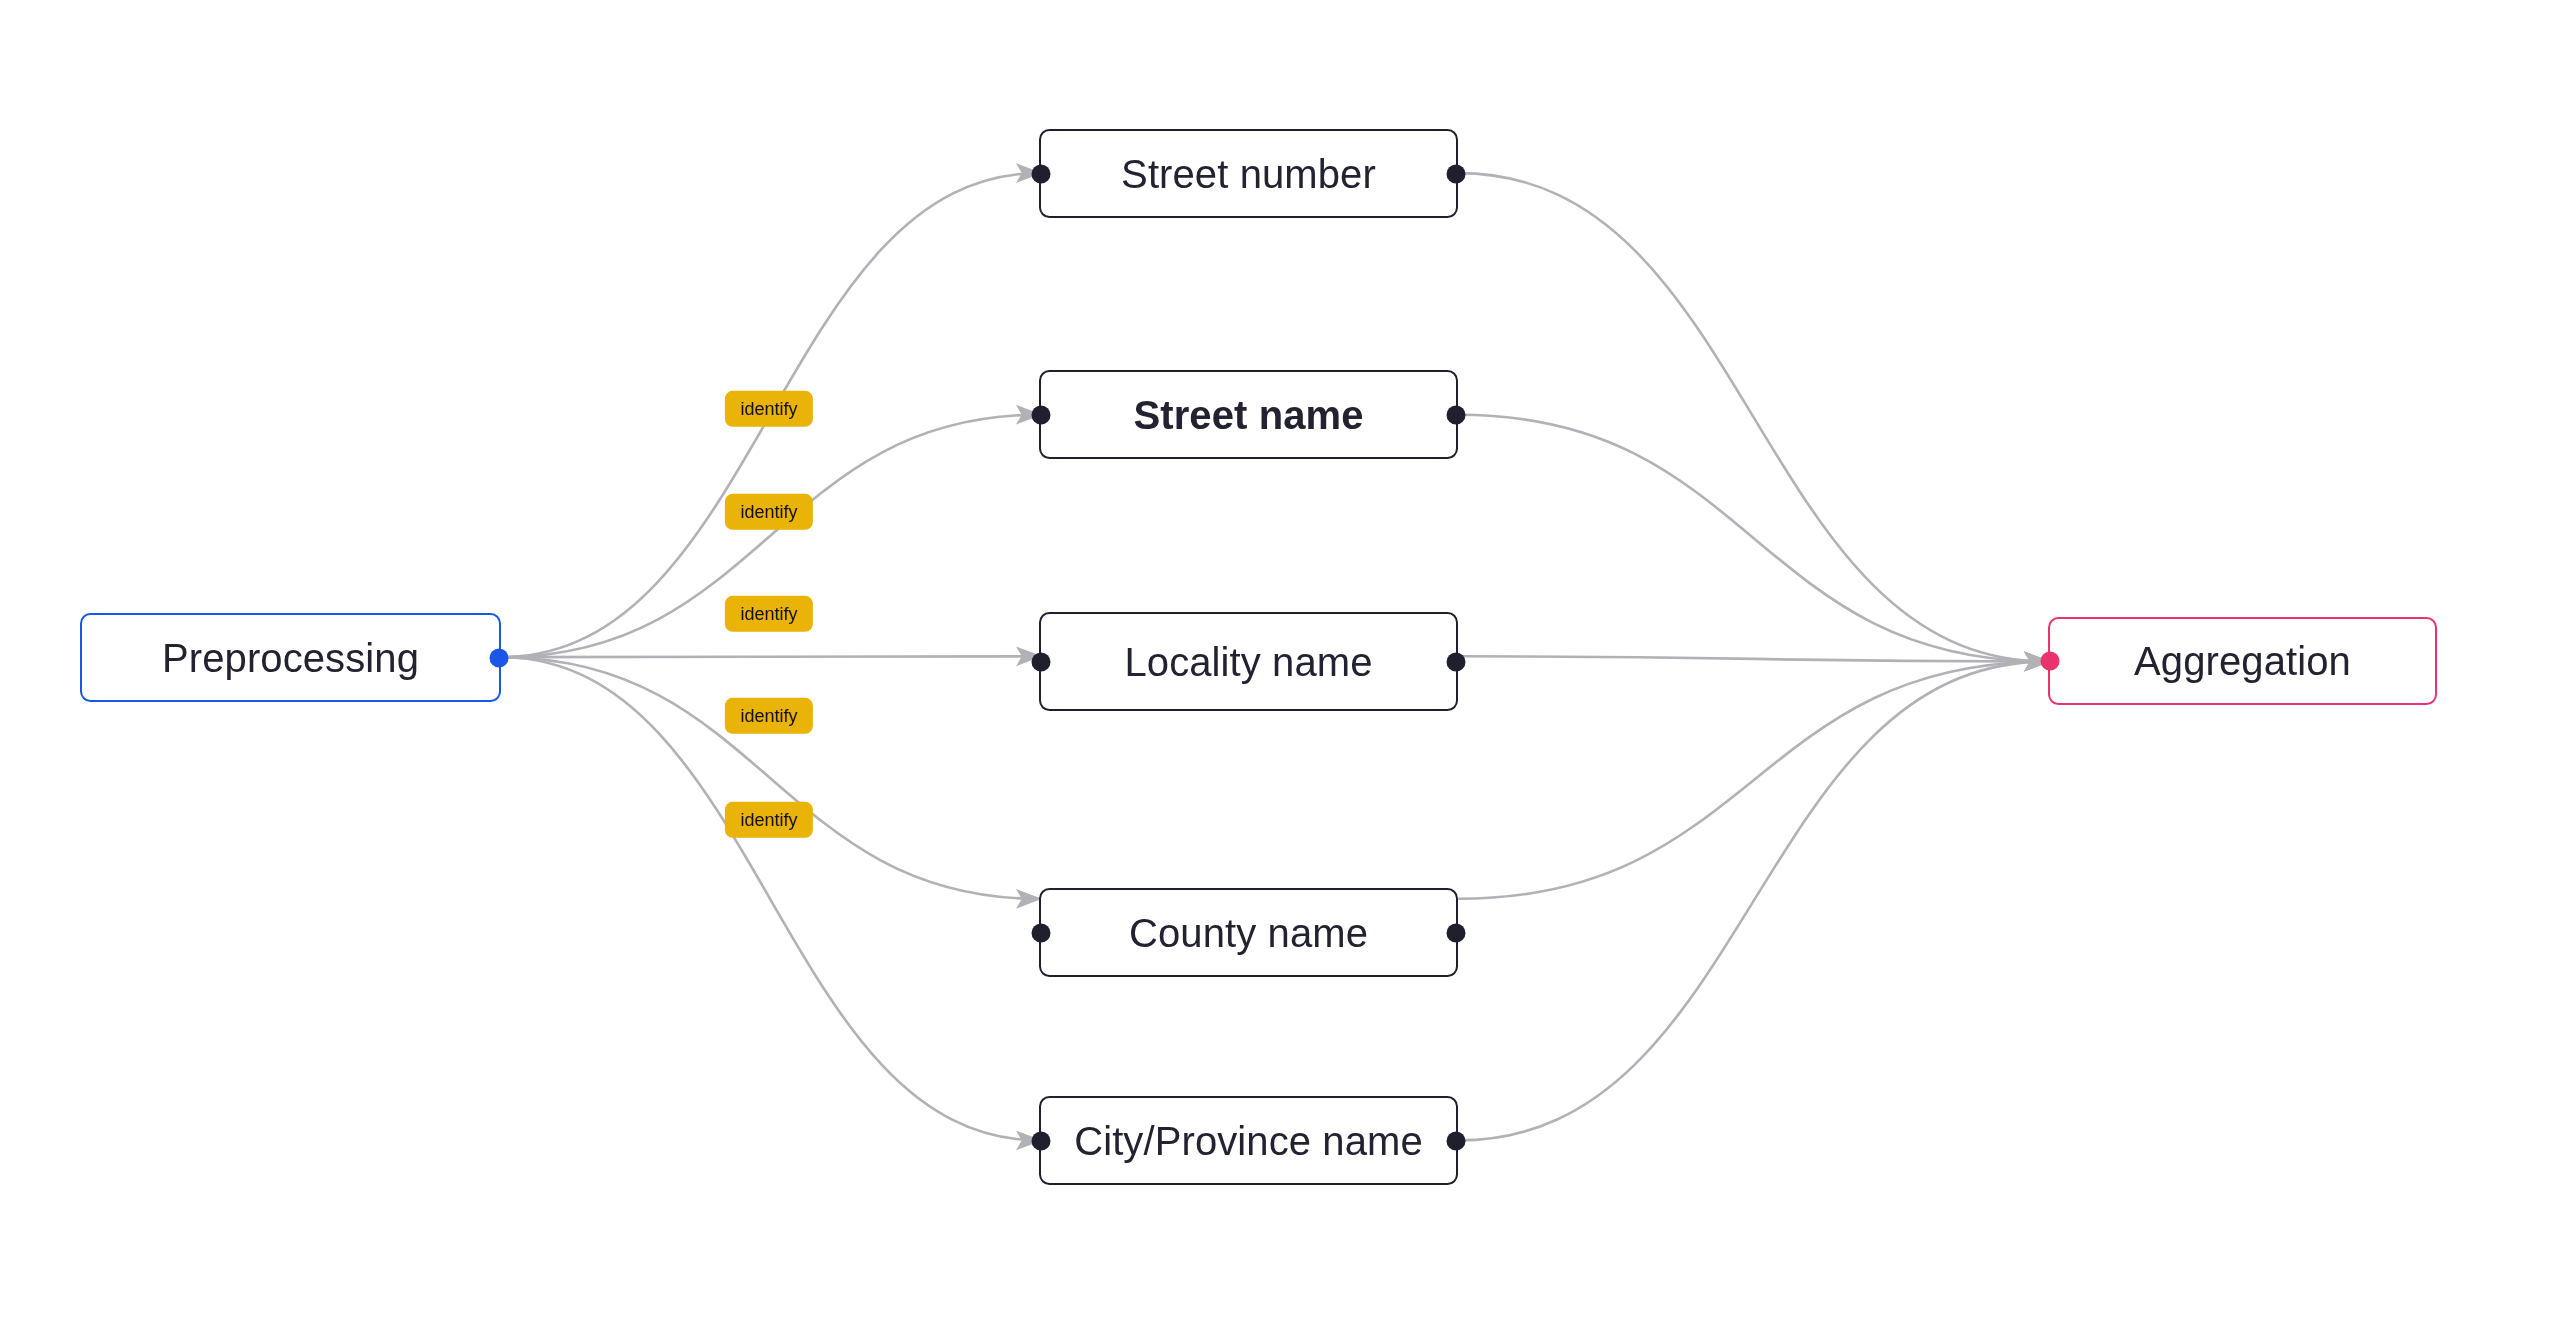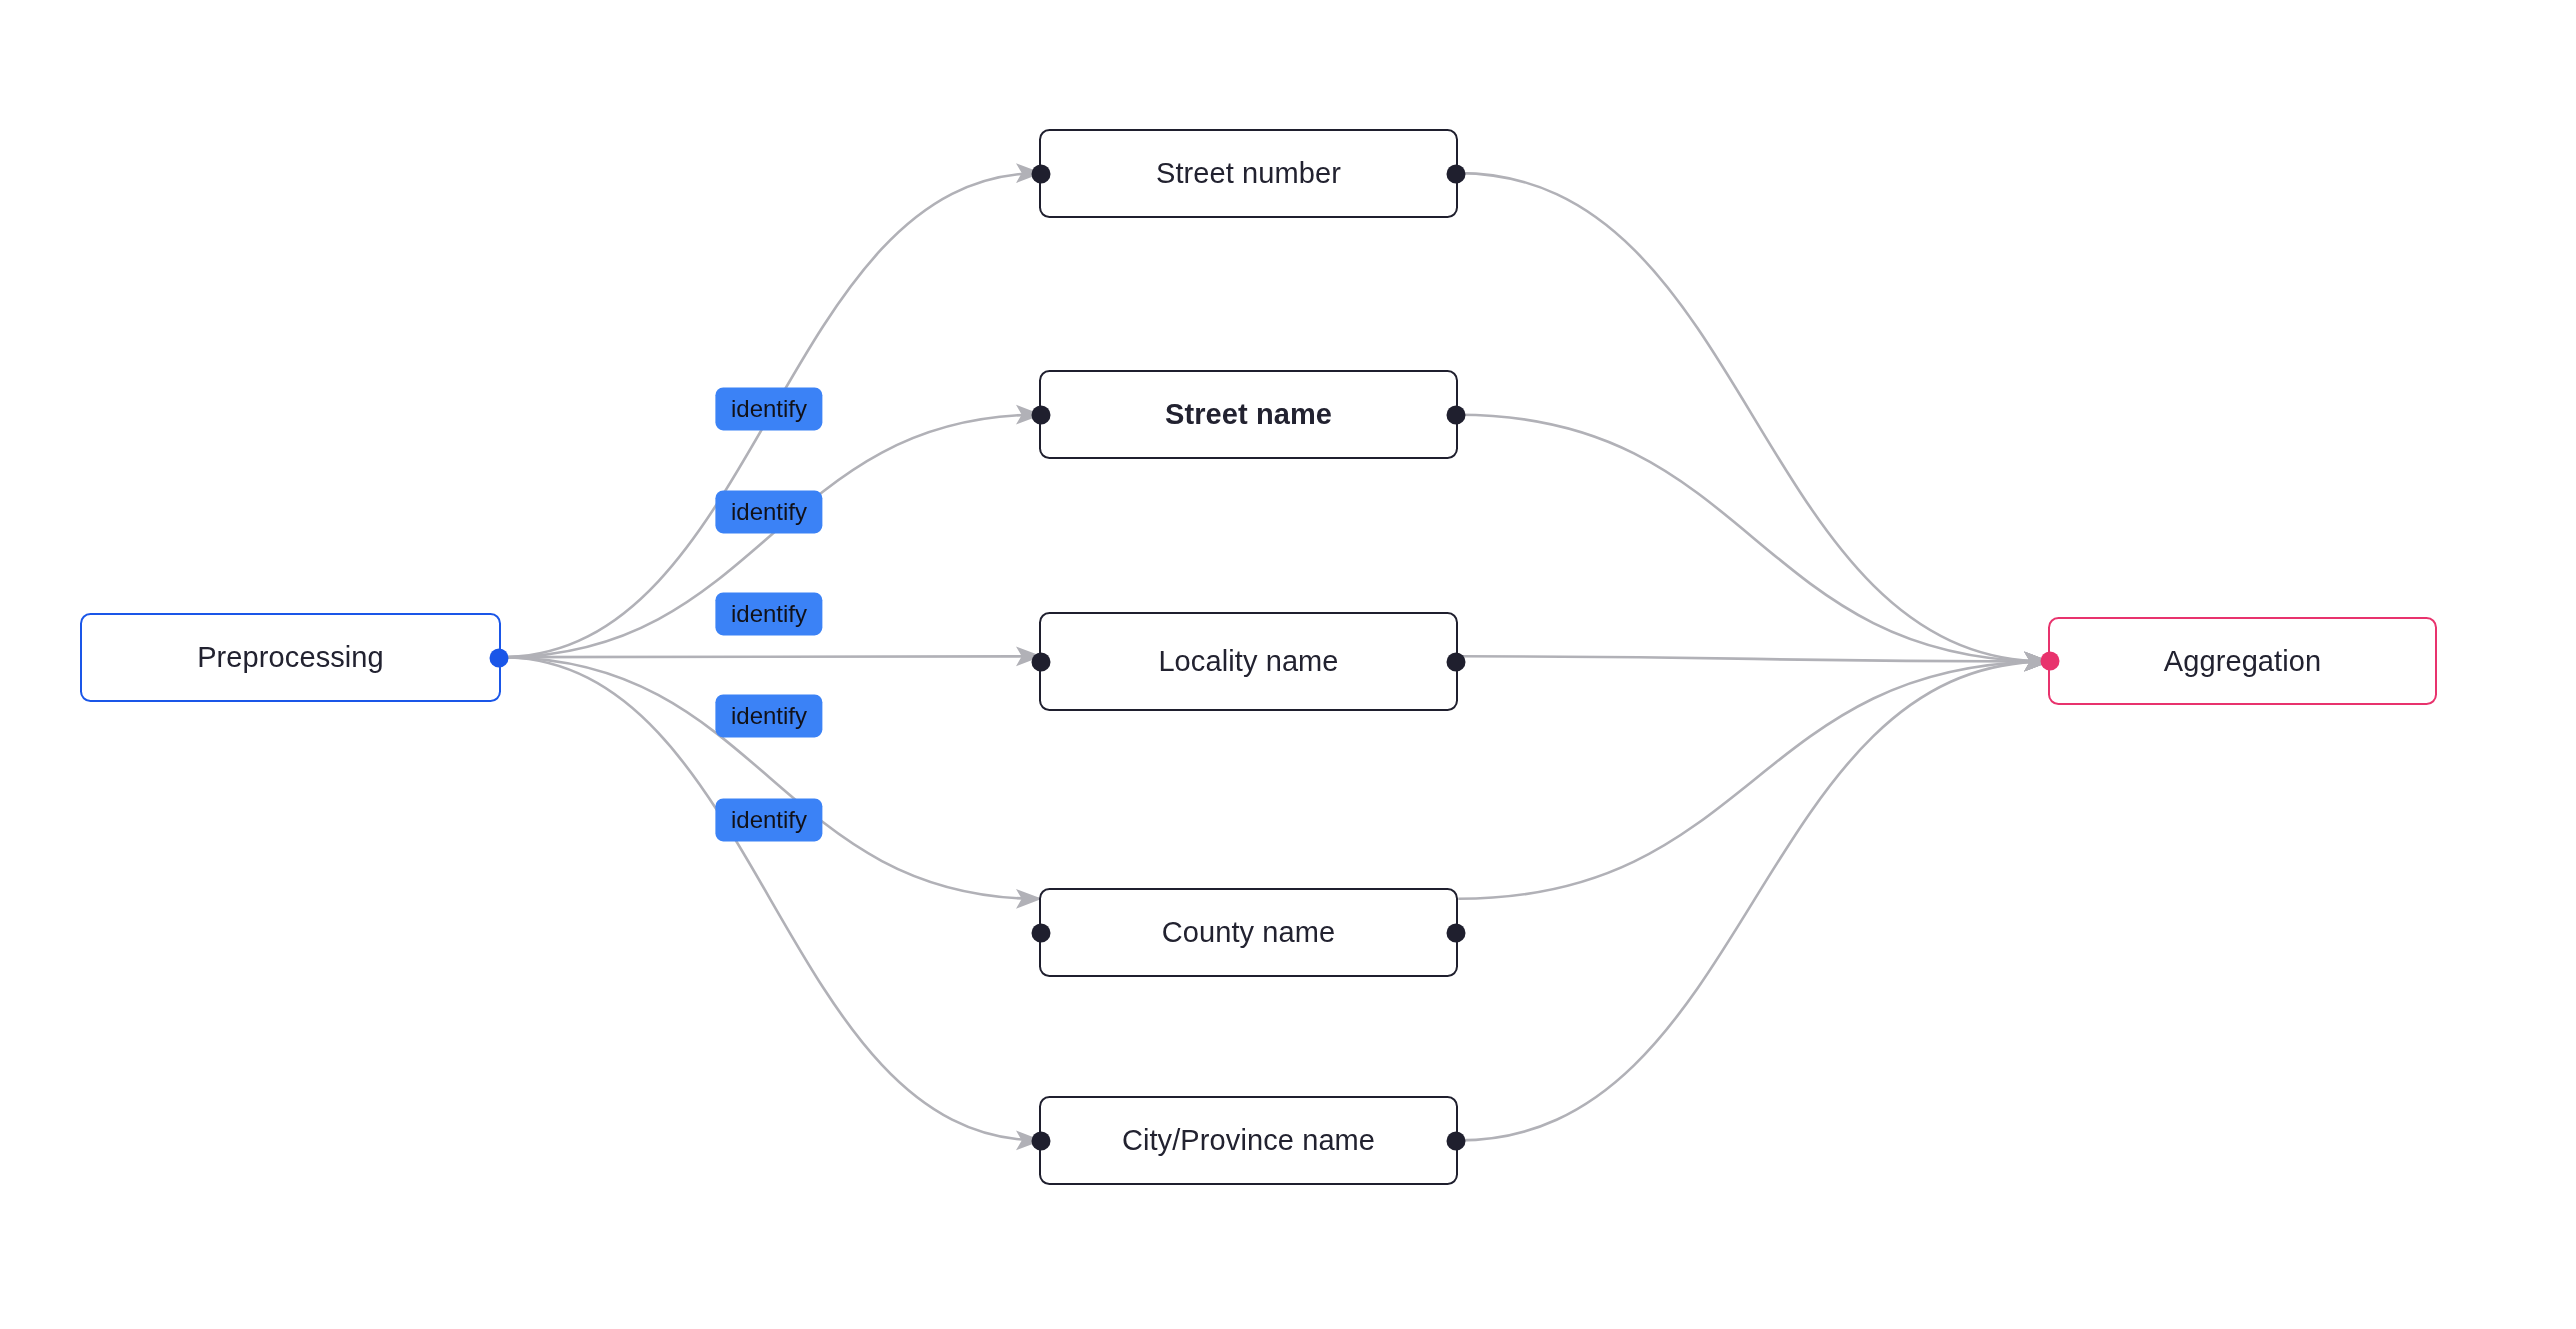--- a/index.html
+++ b/index.html
@@ -41,21 +41,21 @@
     position: absolute;
     box-sizing: border-box;
     background: #ffffff;
     border-radius: 10.4px;
     display: flex;
     align-items: center;
     justify-content: center;
     text-align: center;
   }
   .node-label {
-    font-size: 29px;
+    font-size: 40px;
     line-height: 1.2;
     color: #222230;
     letter-spacing: 0.1px;
     white-space: nowrap;
     padding: 0 15.6px;
   }
 
   .node.default {
     border: 2.6px solid #1f1f2e;
   }
@@ -80,24 +80,24 @@
   .handle.target { left: 0%; }
 
   .node.default  .handle { background: #1f1f2e; }
   .node.input-node .handle { background: #1a56e8; }
   .node.output-node .handle { background: #e8336d; }
 
   
   .edge-label {
     position: absolute;
     transform: translate(-50%, -50%);
-    background: #3b82f6;
+    background: #eab308;
     border-radius: 7.8px;
     padding: 7.8px 15.6px;
-    font-size: 24px;
+    font-size: 18px;
     line-height: 1.15;
     color: #111118;
     white-space: nowrap;
     pointer-events: auto;
   }
 </style>
 </head>
 <body>
 
 <div id="canvas">

